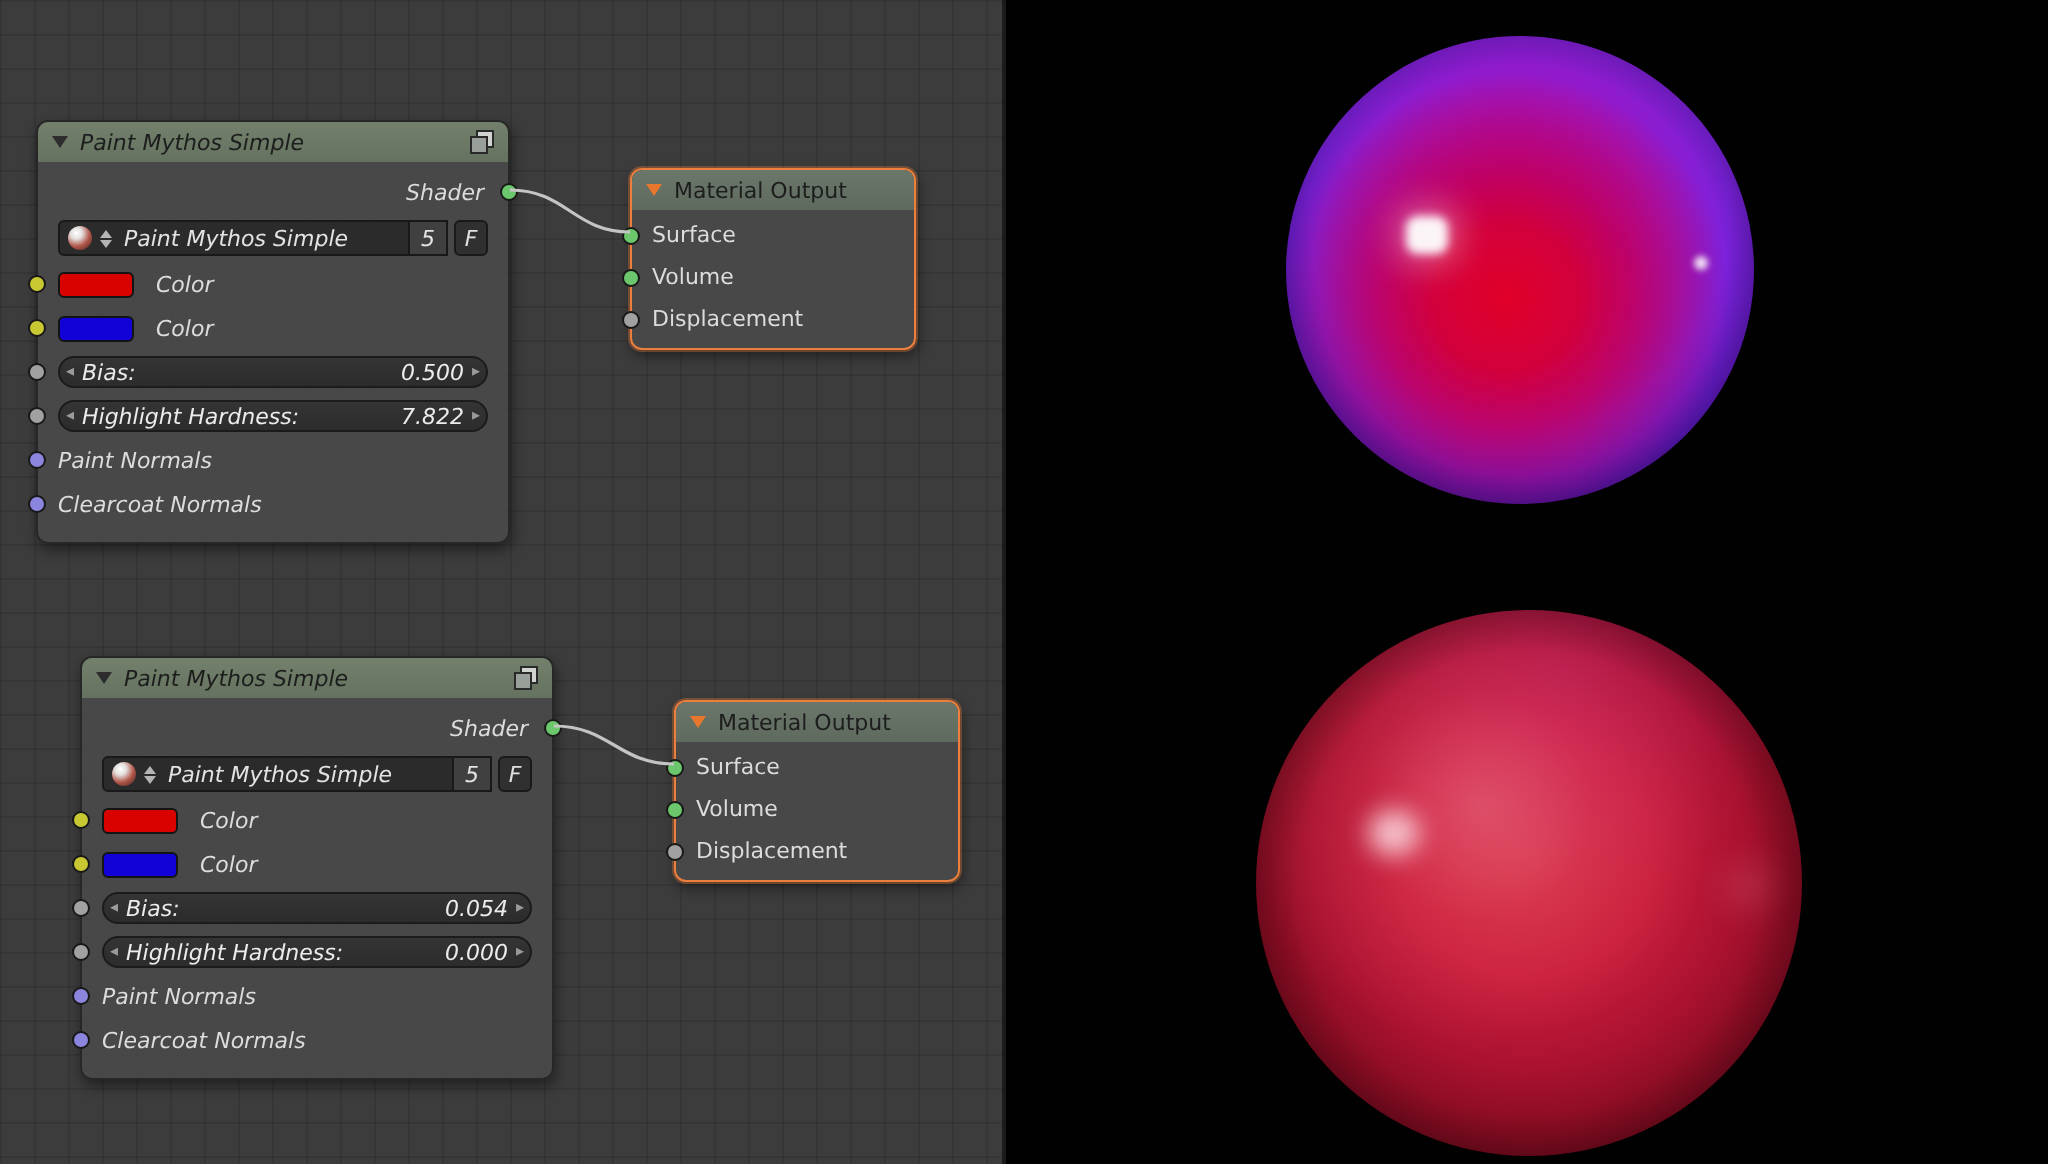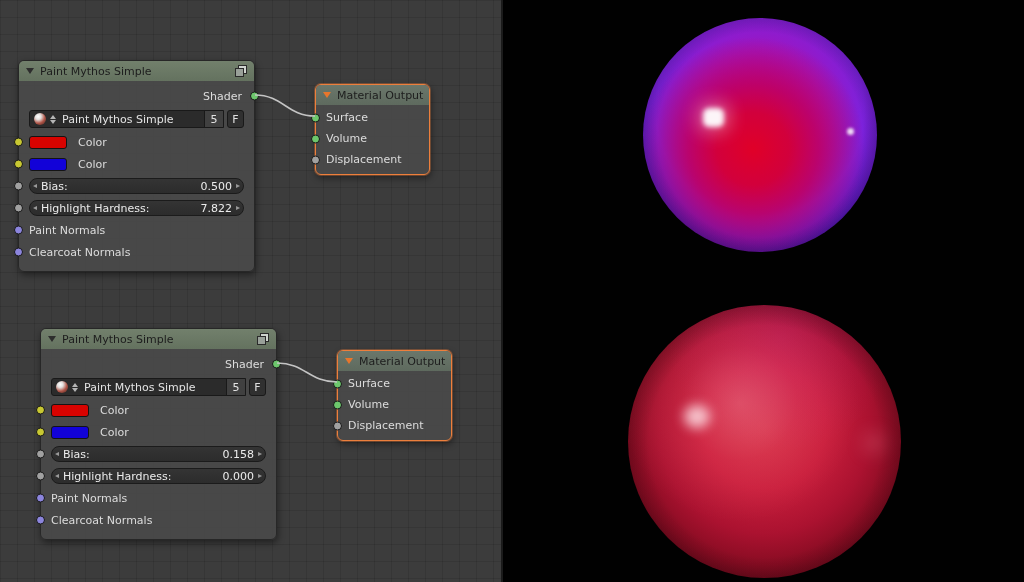--- a/index.html
+++ b/index.html
@@ -23,22 +23,22 @@
   .wires { position:absolute; left:0; top:0; pointer-events:none; z-index:5; }
   .wires path { fill:none; stroke:#c4c4c4; stroke-width:1.6; }
 
   
   .node {
     position:absolute; background:rgba(72,72,72,0.97);
     border:1px solid #272727; border-radius:6px;
     box-shadow:1px 3px 7px rgba(0,0,0,0.45);
     font-size:11px; color:#dcdcdc; z-index:2;
   }
-  .shader-node { width:237px; }
-  .output-node { width:115px; }
+  .shader-node { width:237px;font-style:italic; }
+  .output-node { width:143px; }
   .selected { border:1px solid #ed7f3c; box-shadow:0 0 0 1px rgba(237,127,60,0.35), 1px 3px 7px rgba(0,0,0,0.45); }
 
   .node-header {
     height:20px; display:flex; align-items:center; gap:6px;
     padding:0 7px; border-radius:5px 5px 0 0;
     background:linear-gradient(#72806c,#64725f); color:#1d1d1d;
   }
   .output-header { background:linear-gradient(#6b776b,#5e6a5e); }
   .node-title { flex:0 1 auto; white-space:nowrap; font-size:11px; }
   .collapse-tri { width:0; height:0; border-left:4px solid transparent; border-right:4px solid transparent; border-top:6px solid #2d2d2d; }
@@ -250,21 +250,21 @@
         <div class="row color-row">
           <span class="socket socket-yellow socket-left"></span>
           <span class="swatch swatch-blue"></span>
           <span class="row-label">Color</span>
         </div>
         <div class="row slider-row">
           <span class="socket socket-gray socket-left"></span>
           <div class="slider">
             <span class="chev chev-left">◂</span>
             <span class="slider-label">Bias:</span>
-            <span class="slider-value">0.158</span>
+            <span class="slider-value">0.054</span>
             <span class="chev chev-right">▸</span>
           </div>
         </div>
         <div class="row slider-row">
           <span class="socket socket-gray socket-left"></span>
           <div class="slider">
             <span class="chev chev-left">◂</span>
             <span class="slider-label">Highlight Hardness:</span>
             <span class="slider-value">0.000</span>
             <span class="chev chev-right">▸</span>

